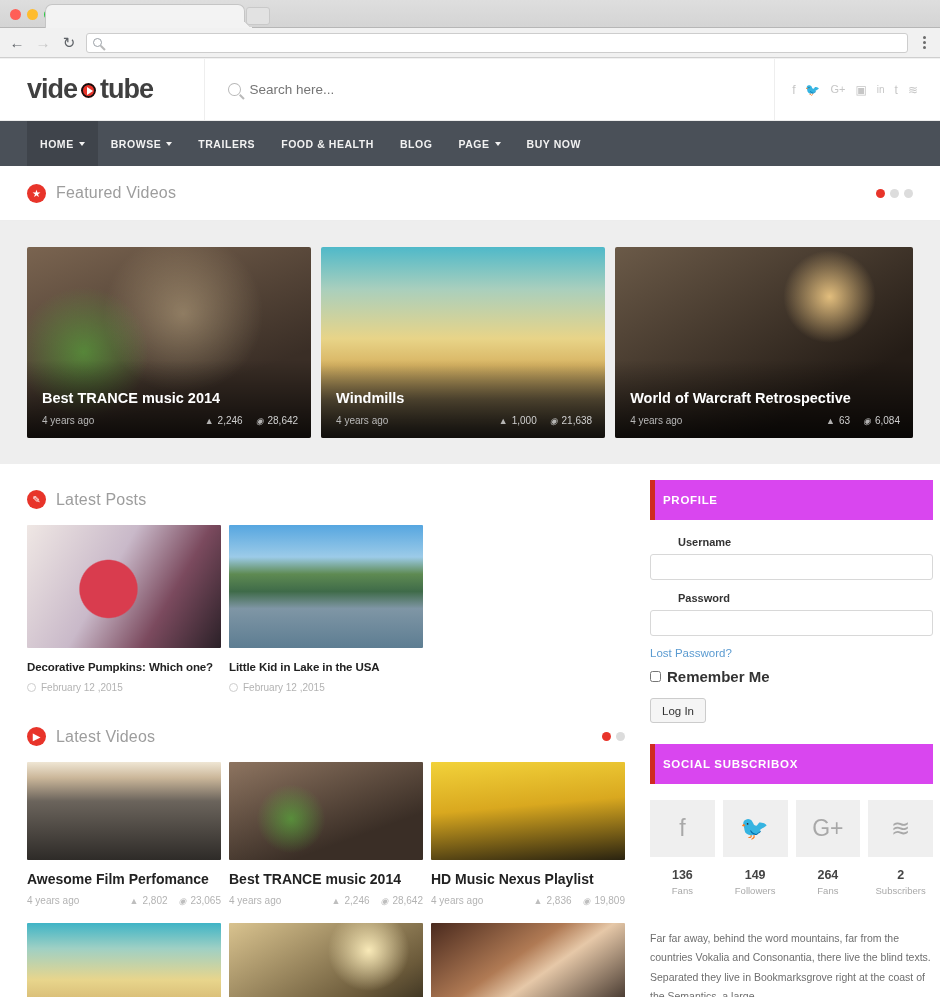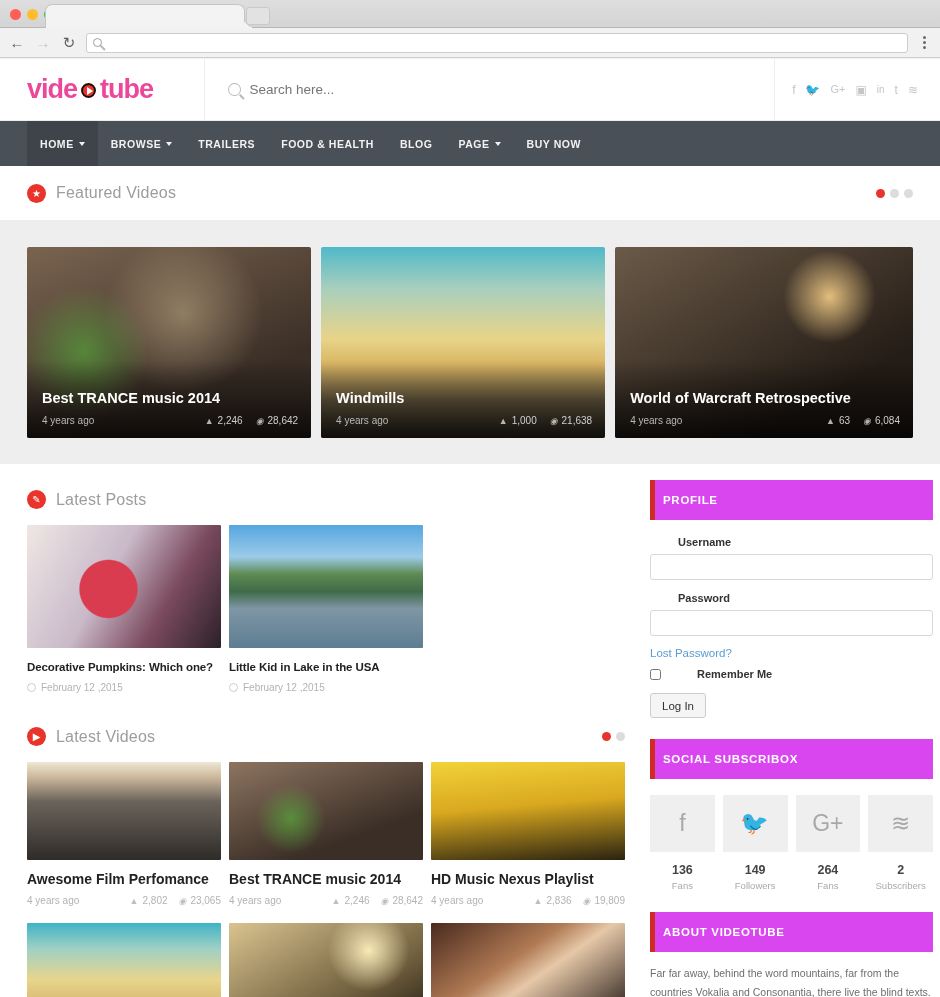--- a/index.html
+++ b/index.html
@@ -51,21 +51,21 @@
   }
   .kebab { width:16px; display:flex; flex-direction:column; align-items:center; gap:2px; }
   .kebab i { width:3px; height:3px; border-radius:50%; background:#6b6b6b; display:block; }
 
   
   .page { position:absolute; top:59px; left:0; width:940px; height:938px; background:#fff; overflow:hidden; }
 
   
   .site-header { height:62px; display:flex; align-items:stretch; background:#fff; border-bottom:1px solid #ececec; }
   .logo-wrap { width:205px; display:flex; align-items:center; padding-left:27px; border-right:1px solid #eeeeee; }
-  .logo { font-size:27px; font-weight:bold; letter-spacing:-1px; color:#ec4899; display:flex; align-items:center; }
+  .logo { font-size:27px; font-weight:bold; letter-spacing:-1px; color:#404040; display:flex; align-items:center; }
   .logo .o-mark {
     display:inline-flex; align-items:center; justify-content:center;
     width:21px; height:21px; border-radius:50%; background:#e8342a;
     border:3px solid #fff; box-shadow:0 0 0 2px #111 inset;
     margin:0 1px; position:relative; top:1px;
   }
   .logo .o-mark:after {
     content:""; width:0;height:0; border-left:6px solid #fff;
     border-top:4px solid transparent; border-bottom:4px solid transparent; margin-left:2px;
   }
@@ -171,21 +171,21 @@
     border-left:5px solid #cf2b22;
   }
   .w-body { padding-top:16px; }
   .fld-label { font-size:11px; font-weight:bold; color:#333; margin-bottom:6px;margin-left:28px; }
   .fld-input { width:100%; height:26px; border:1px solid #d8d8d8; border-radius:3px; background:#fff;
                outline:none; font-family:"Liberation Sans",sans-serif; font-size:11px; padding:0 7px; }
   .fld-gap { height:12px; }
   .lost { color:#5b9bd1; font-size:11.5px; display:inline-block; margin-top:11px; text-decoration:none; }
   .remember { display:flex; align-items:center; gap:6px; margin-top:7px; }
   .remember input { width:11px;height:11px; margin:0; }
-  .remember label { font-size:11px; font-weight:bold; color:#333;margin-left:30px; }
+  .remember label { font-size:15px; font-weight:bold; color:#333; }
   .login-btn { margin-top:13px; height:25px; padding:0 11px; background:#f5f5f5;
     border:1px solid #ccc; border-radius:3px; font-size:11.5px; color:#333;
     font-family:"Liberation Sans",sans-serif; }
 
   .social-grid { display:flex; gap:8px; padding-top:16px; }
   .sbox { width:65px; }
   .sbox .tile { height:57px; background:#efefef; display:flex; align-items:center; justify-content:center;
                 color:#a8a8a8; font-size:23px; }
   .sbox .num { text-align:center; font-size:12.5px; font-weight:bold; color:#444; margin-top:11px; }
   .sbox .lbl { text-align:center; font-size:9.5px; color:#a9a9a9; margin-top:3px; }
@@ -492,20 +492,19 @@
             </div>
             <div class="sbox">
               <div class="tile">≋</div>
               <div class="num">2</div>
               <div class="lbl">Subscribers</div>
             </div>
           </div>
         </div>
 
         <div class="widget">
-          <div class="w-head">ABOUT VIDEOTUBE</div>
           <div class="about-text">Far far away, behind the word mountains, far from the countries Vokalia and Consonantia, there live the blind texts. Separated they live in Bookmarksgrove right at the coast of the Semantics, a large</div>
         </div>
 
       </div>
     </div>
   </div>
 </div>
 
 </body></html>

